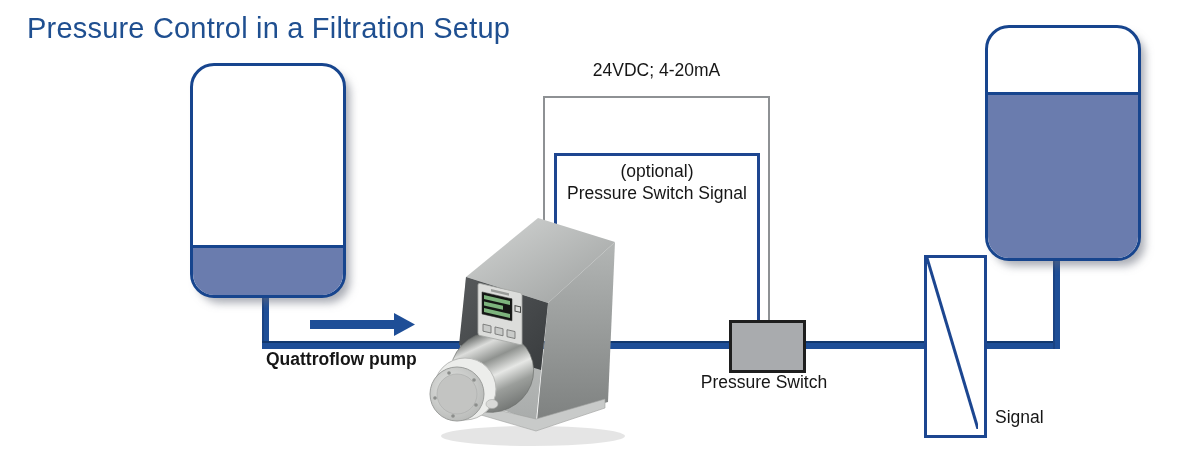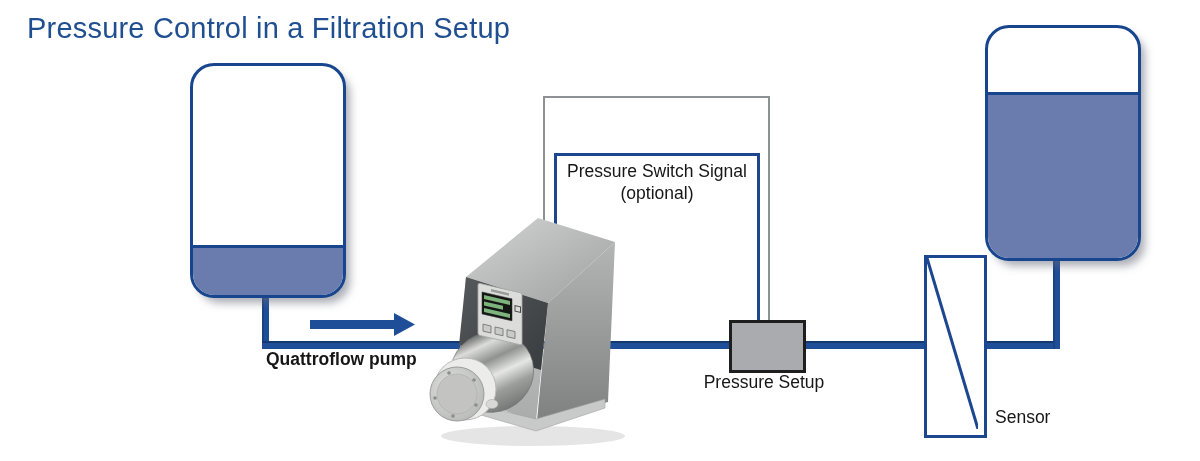--- a/index.html
+++ b/index.html
@@ -51,23 +51,24 @@
   <div id="title" class="abs">Pressure Control in a Filtration Setup</div>
 
   <div class="abs sig-gray" style="left:543px;top:96px;width:227px;height:2px;"></div>
   <div class="abs sig-gray" style="left:543px;top:96px;width:2px;height:138px;"></div>
   <div class="abs sig-gray" style="left:768px;top:96px;width:2px;height:226px;"></div>
 
   <div class="abs sig-blue" style="left:554px;top:153px;width:206px;height:3px;"></div>
   <div class="abs sig-blue" style="left:554px;top:153px;width:3px;height:90px;"></div>
   <div class="abs sig-blue" style="left:757px;top:153px;width:3px;height:169px;"></div>
 
+  <div class="abs lbl center" style="left:543px;top:59px;width:227px;">24VDC; 4-20mA</div>
   <div class="abs lbl center" style="left:554px;top:160px;width:206px;">
+    <div>(optional)</div>
     <div>Pressure Switch Signal</div>
-    <div>(optional)</div>
   </div>
 
   <div class="abs pipe-v" style="left:262px;top:288px;height:61px;"></div>
   <div class="abs pipe-h" style="left:262px;top:341px;width:666px;"></div>
   <div class="abs pipe-h" style="left:978px;top:341px;width:82px;"></div>
   <div class="abs pipe-v" style="left:1053px;top:250px;height:99px;"></div>
 
   <svg id="flow-arrow" class="abs" width="108" height="27">
     <rect x="2" y="9" width="84" height="9" fill="#1e4e97"></rect>
     <polygon points="86,2 107,13.5 86,25" fill="#1e4e97"></polygon>
@@ -75,28 +76,28 @@
 
   <div class="abs tank" style="left:190px;top:63px;">
     <div class="liquid" style="height:47px;"></div>
   </div>
 
   <div class="abs tank" style="left:985px;top:25px;height:230px;">
     <div class="liquid" style="height:163px;"></div>
   </div>
 
   <div id="sensor" class="abs"></div>
-  <div class="abs lbl center" style="left:664px;top:371px;width:200px;">Pressure Setup</div>
+  <div class="abs lbl center" style="left:664px;top:371px;width:200px;">Pressure Switch</div>
 
   <div id="filter" class="abs">
     <svg width="51" height="171">
       <line x1="0" y1="0" x2="51" y2="171" stroke="#1c4690" stroke-width="3"></line>
     </svg>
   </div>
-  <div class="abs lbl" style="left:995px;top:406px;">Sensor</div>
+  <div class="abs lbl" style="left:995px;top:406px;">Signal</div>
 
   <div class="abs lbl" style="left:266px;top:348px;font-weight:bold;">
     <div>Quattroflow pump</div>
   </div>
 
   <svg id="pump-svg" class="abs" width="290" height="250" viewBox="0 0 290 250">
     <defs>
       <linearGradient id="gTop" x1="0" y1="0" x2="1" y2="1">
         <stop offset="0" stop-color="#d3d5d4"></stop>
           <stop offset="1" stop-color="#9da09f"></stop>

